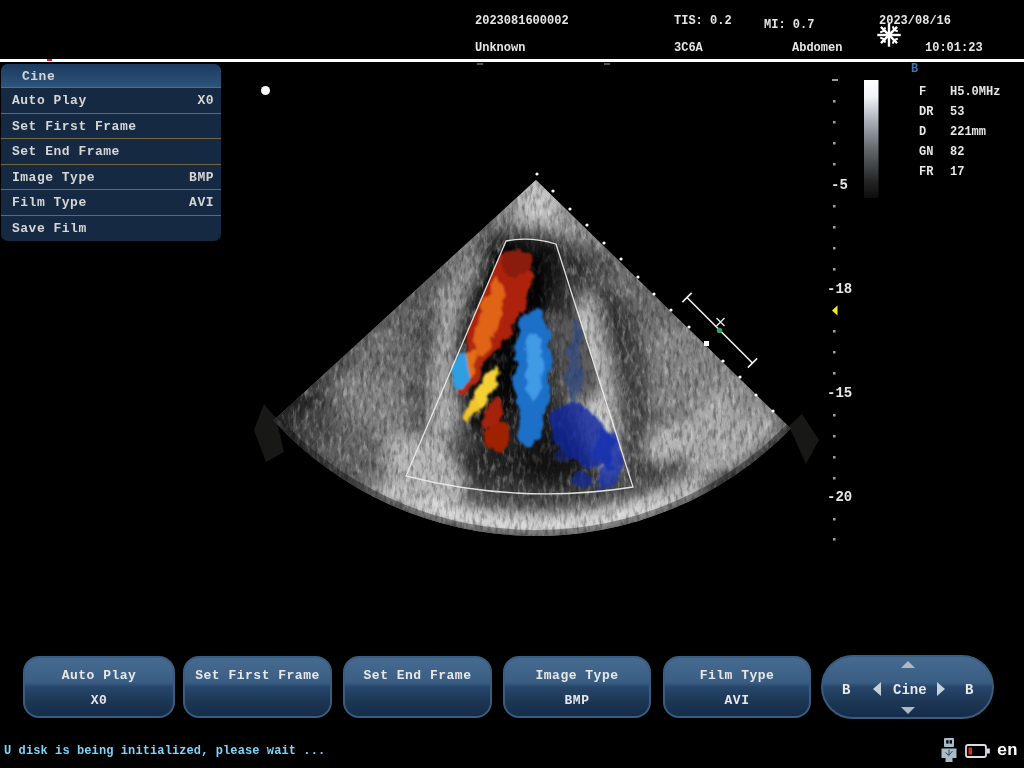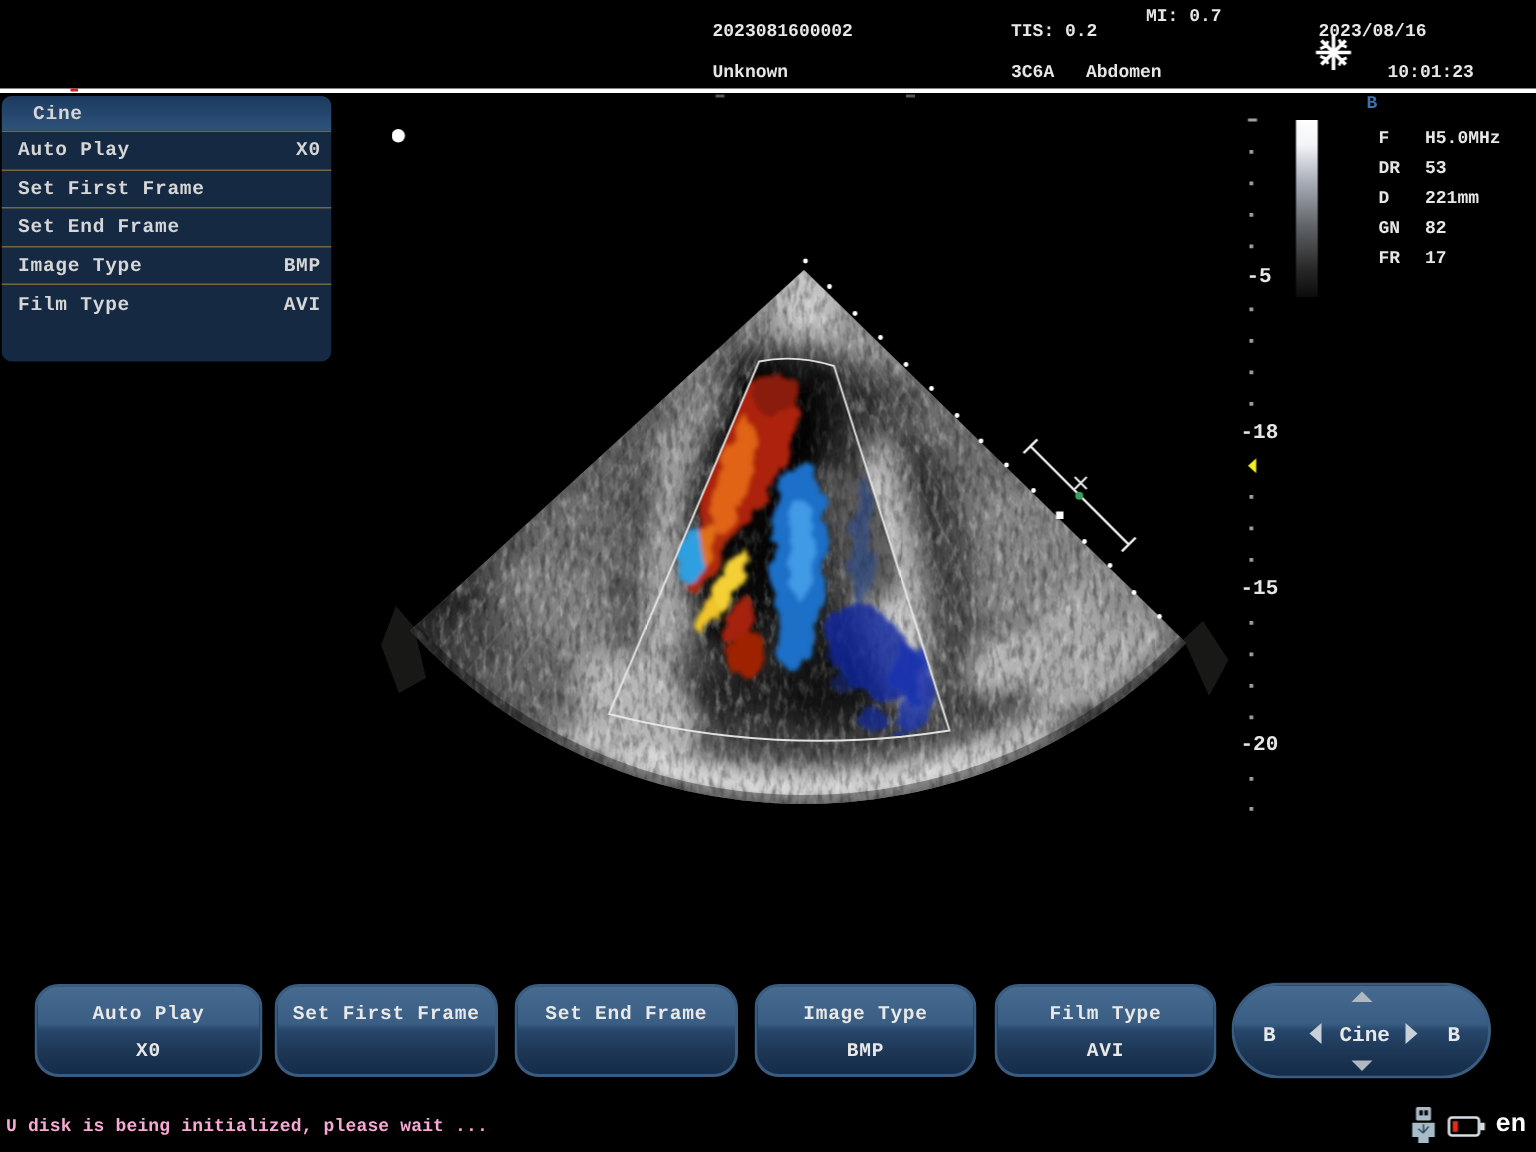--- a/index.html
+++ b/index.html
@@ -12,30 +12,30 @@
 #menu *{box-sizing:border-box}
 #menu .hdr{position:relative;height:24px;background:linear-gradient(180deg,#1c3a5e 0%,#27496f 60%,#2d547c 100%);border-radius:7px 7px 0 0;border-bottom:1px solid #75673f}
 #menu .row{height:25.5px;border-bottom:1px solid #75673f;position:relative}
 #menu .row:last-child{border-bottom:none}
 #menu .lbl{position:absolute;left:11px;top:50%;transform:translateY(-50%);font-size:13px;color:#d6d6d6;letter-spacing:0.5px}
 #menu .val{position:absolute;right:7px;top:50%;transform:translateY(-50%);font-size:13px;color:#d6d6d6;letter-spacing:0.5px}
 #menu .hdr .lbl{left:21px}
 .btn{position:absolute;transform:translateZ(0);top:656px;height:58px;border-radius:16px;border:2px solid #3a5c7e;background:linear-gradient(180deg,#476b90 0%,#3a5e83 42%,#27466b 50%,#1b3552 78%,#142c49 100%);z-index:5}
 .btn .l1{position:absolute;top:10px;left:0;width:100%;text-align:center;font-size:13px;color:#e8e8e8;letter-spacing:0.5px}
 .btn .l2{position:absolute;top:35px;left:0;width:100%;text-align:center;font-size:13px;color:#e8e8e8;letter-spacing:0.5px}
-#status{position:absolute;transform:translateZ(0);left:4px;top:745px;font-size:12px;line-height:12px;color:#f9a8d4;letter-spacing:0.1px}
+#status{position:absolute;transform:translateZ(0);left:4px;top:745px;font-size:12px;line-height:12px;color:#7dd3fc;letter-spacing:0.1px}
 </style></head>
 <body>
 
 <div class="abs t15" style="left:475px;top:14px">2023081600002</div>
 <div class="abs t15" style="left:475px;top:41px">Unknown</div>
 <div class="abs t15" style="left:674px;top:14px">TIS: 0.2</div>
 <div class="abs t15" style="left:674px;top:41px">3C6A</div>
-<div class="abs t15" style="left:764px;top:4px">MI: 0.7</div>
-<div class="abs t15" style="left:724px;top:41px">Abdomen</div>
+<div class="abs t15" style="left:764px;top:18px">MI: 0.7</div>
+<div class="abs t15" style="left:792px;top:41px">Abdomen</div>
 <div class="abs t15" style="left:879px;top:14px">2023/08/16</div>
 <div class="abs t15" style="left:925px;top:41px">10:01:23</div>
 <div id="topline"></div>
 <div id="redtick"></div>
 <div class="abs" style="left:477px;top:63px;width:6px;height:2px;background:#555"></div>
 <div class="abs" style="left:604px;top:63px;width:6px;height:2px;background:#555"></div>
 
 <div id="menu">
   <div class="hdr">
       <span class="lbl">Cine</span>
@@ -50,20 +50,23 @@
   <div class="row">
       <span class="lbl">Set End Frame</span>
     </div>
   <div class="row">
       <span class="lbl">Image Type</span>
       <span class="val">BMP</span>
     </div>
   <div class="row">
       <span class="lbl">Film Type</span>
       <span class="val">AVI</span>
+    </div>
+  <div class="row">
+      <span class="lbl">Save Film</span>
     </div>
 </div>
 
 <div class="abs t15" style="left:911px;top:62px;color:#3c72a8">B</div>
 <div class="abs t15" style="left:919px;top:85px">F</div>
 <div class="abs t15" style="left:950px;top:85px">H5.0MHz</div>
 <div class="abs t15" style="left:919px;top:105px">DR</div>
 <div class="abs t15" style="left:950px;top:105px">53</div>
 <div class="abs t15" style="left:919px;top:125px">D</div>
 <div class="abs t15" style="left:950px;top:125px">221mm</div>

